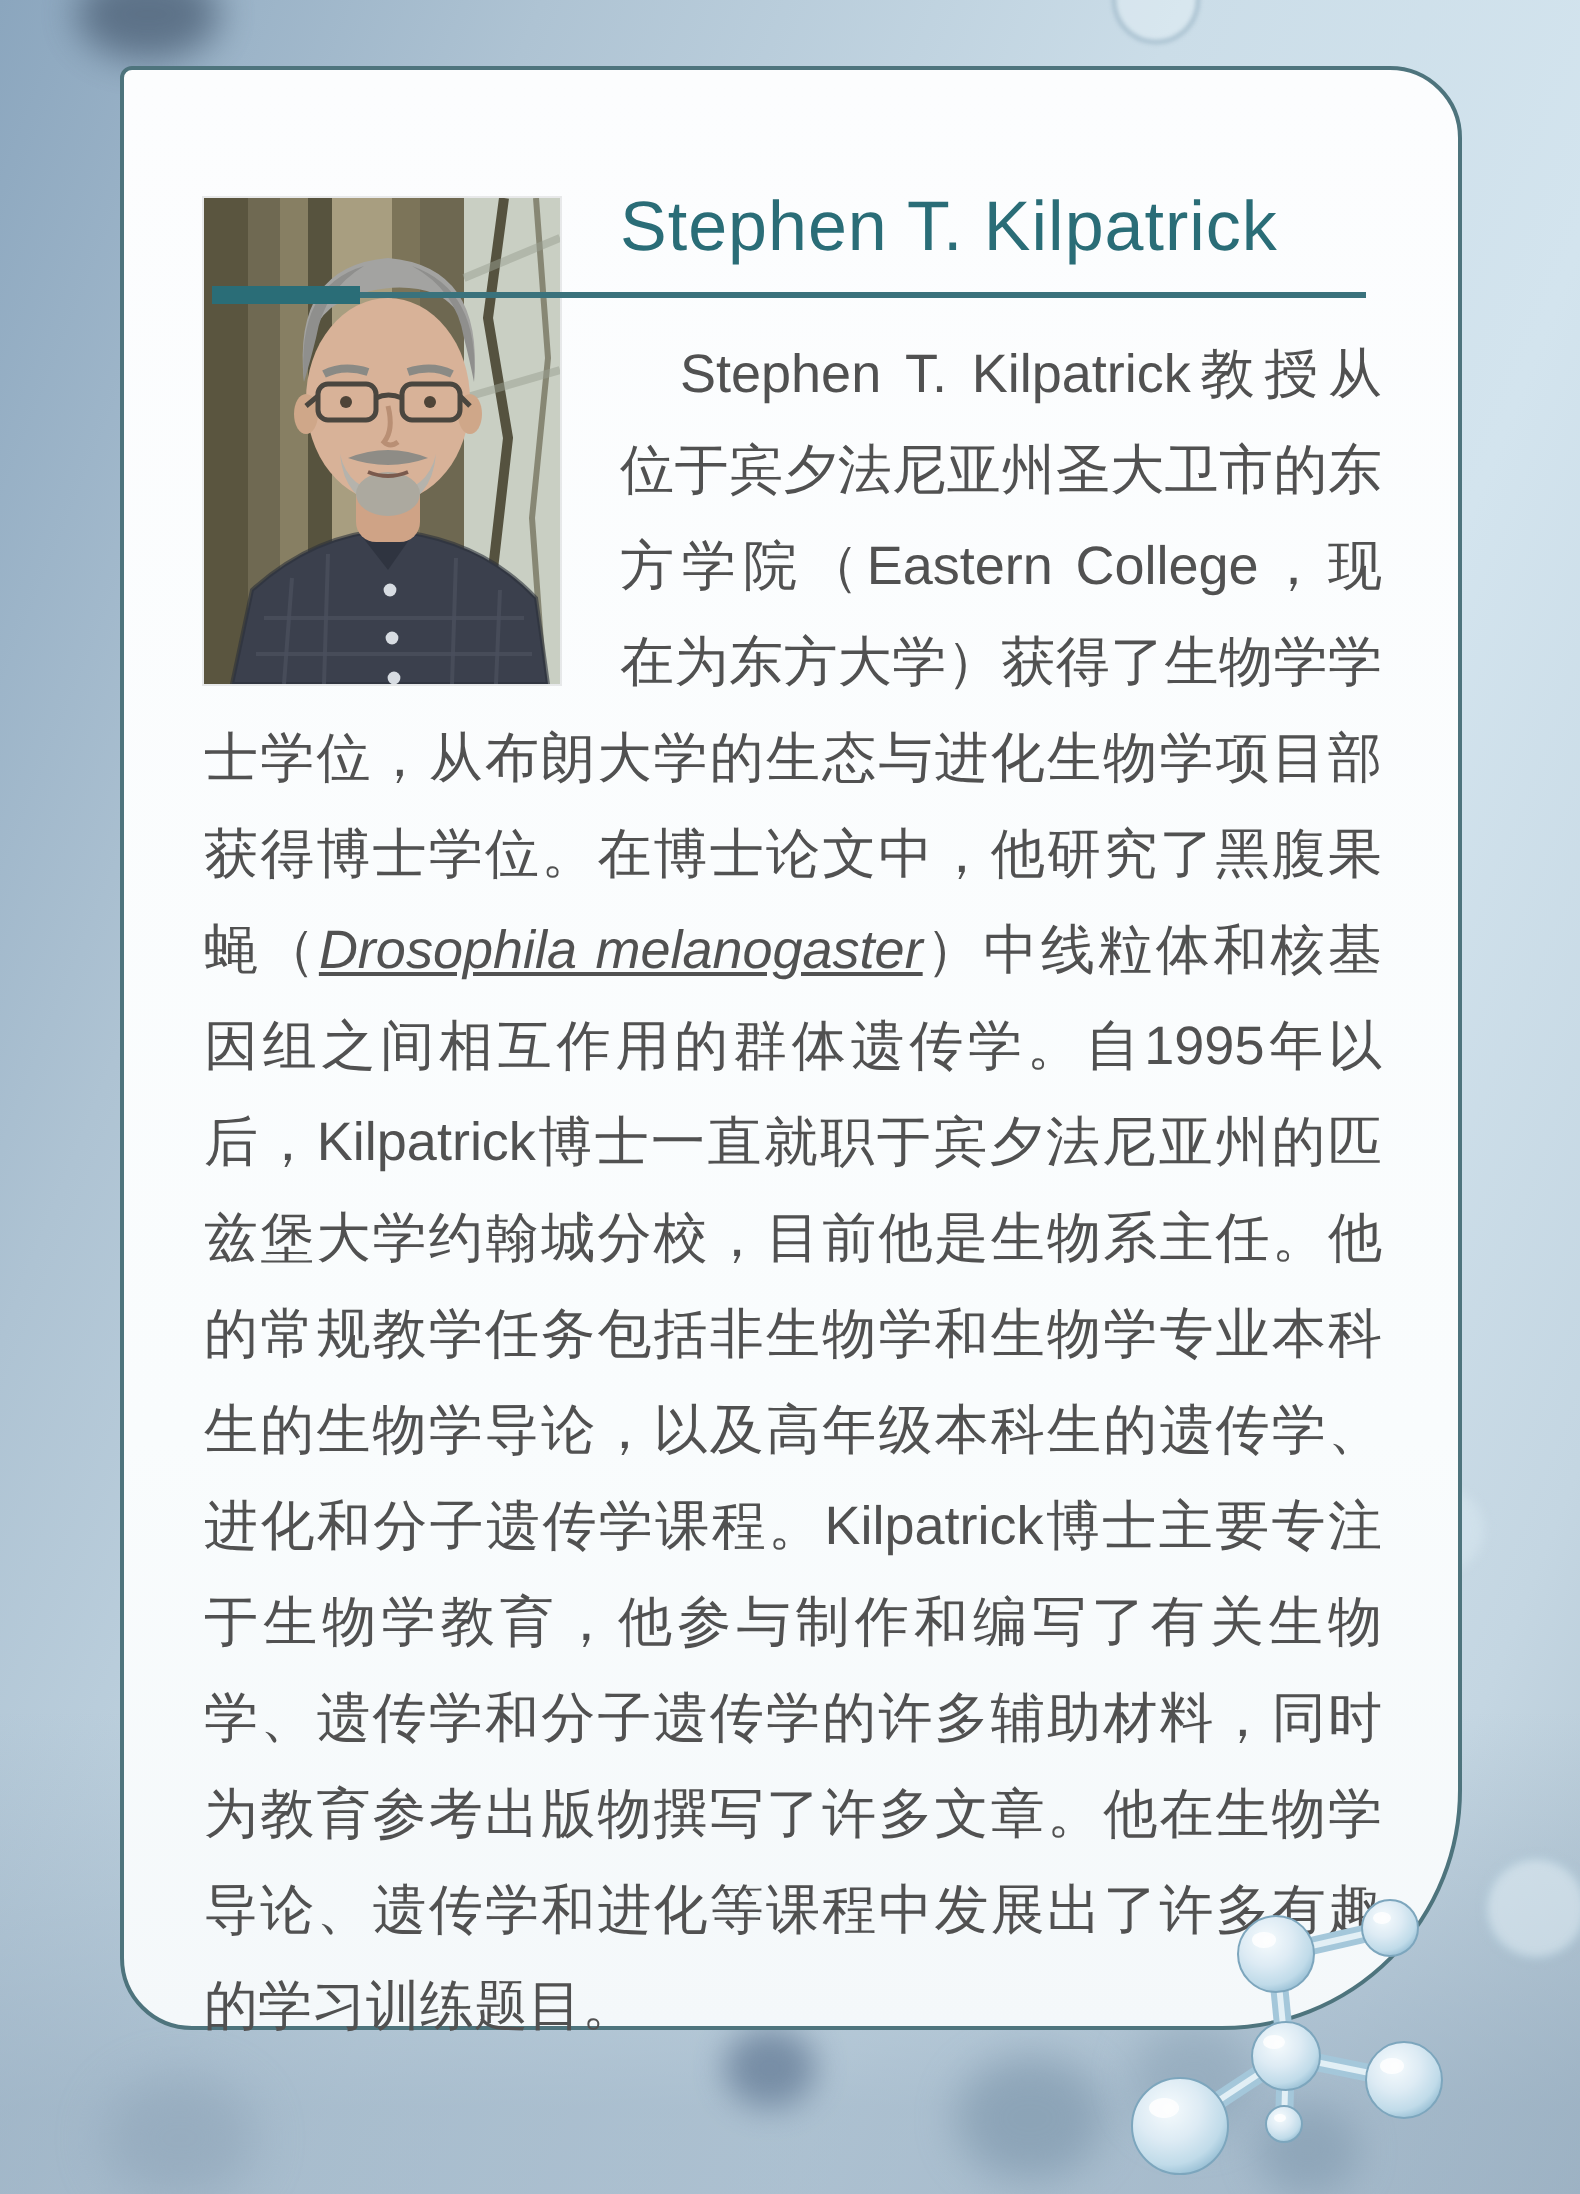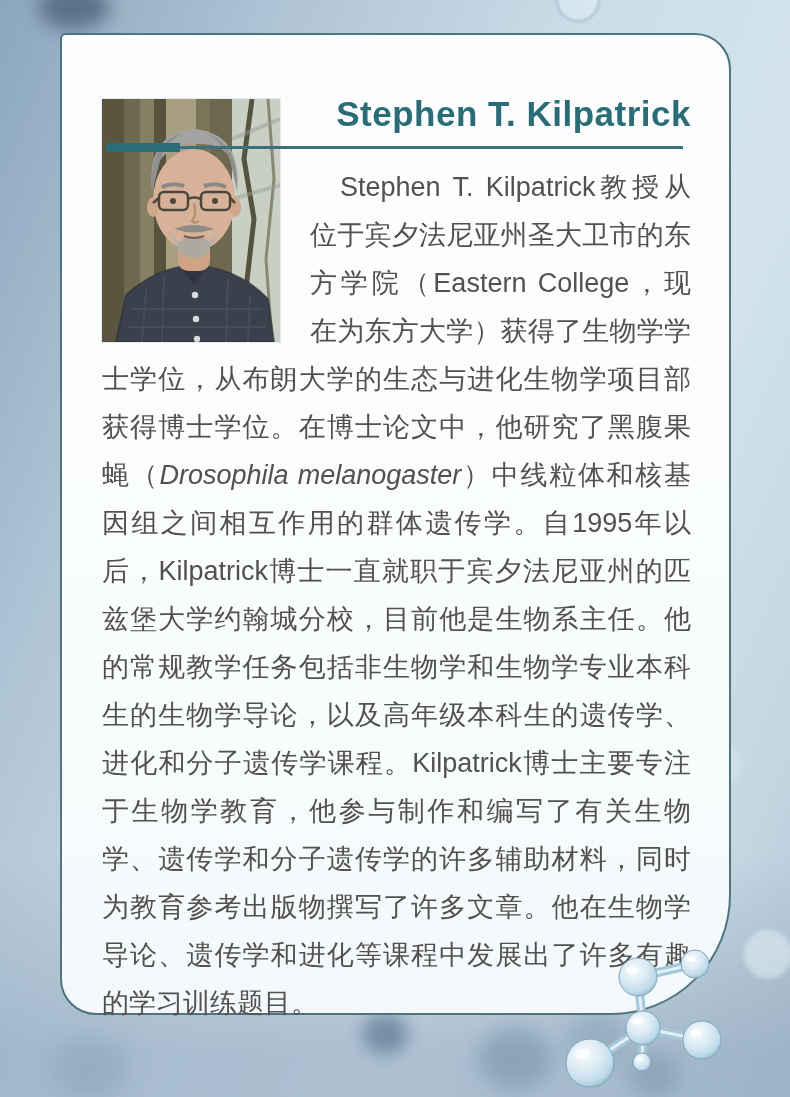--- a/index.html
+++ b/index.html
@@ -29,34 +29,34 @@
     border:2px solid #4e747d;
     border-radius:6px 36px 120px 36px;
   }
   .card-content{padding:56px 38px 0 40px;}
 
   .photo{
     float:left;width:178px;height:243px;margin:8px 30px 6px 0;
     box-shadow:0 0 0 1px rgba(0,0,0,.08);background:#8f8870;overflow:hidden;
   }
   .page-title{
-    font-size:35px;line-height:46px;font-weight:bold;color:#2a6d77;
-    text-align:right;letter-spacing:.5px;white-space:nowrap;
+    font-size:35px;line-height:46px;font-weight:normal;color:#2a6d77;
+    text-align:left;letter-spacing:.5px;white-space:nowrap;
   }
   .title-underline{
     position:relative;height:3px;background:#3a727c;margin:9px 8px 0 4px;
   }
   .title-underline::before{
     content:"";position:absolute;left:0;top:-3px;width:74px;height:9px;background:#2a6d77;
   }
   .bio{
     margin:14px 0 0 0;font-size:27px;line-height:48px;color:#515151;
     text-align:justify;text-indent:30px;
   }
-  .bio .latin{font-style:italic;}
+  .bio .latin{font-style:italic;text-decoration:underline;}
 
   .molecule{position:absolute;left:545px;top:928px;width:245px;height:169px;z-index:5;}
 </style>
 </head>
 <body>
 
 <div class="page">
 
   <div class="blob blob-dark-tl"></div>
   <div class="blob bubble-top"></div>

